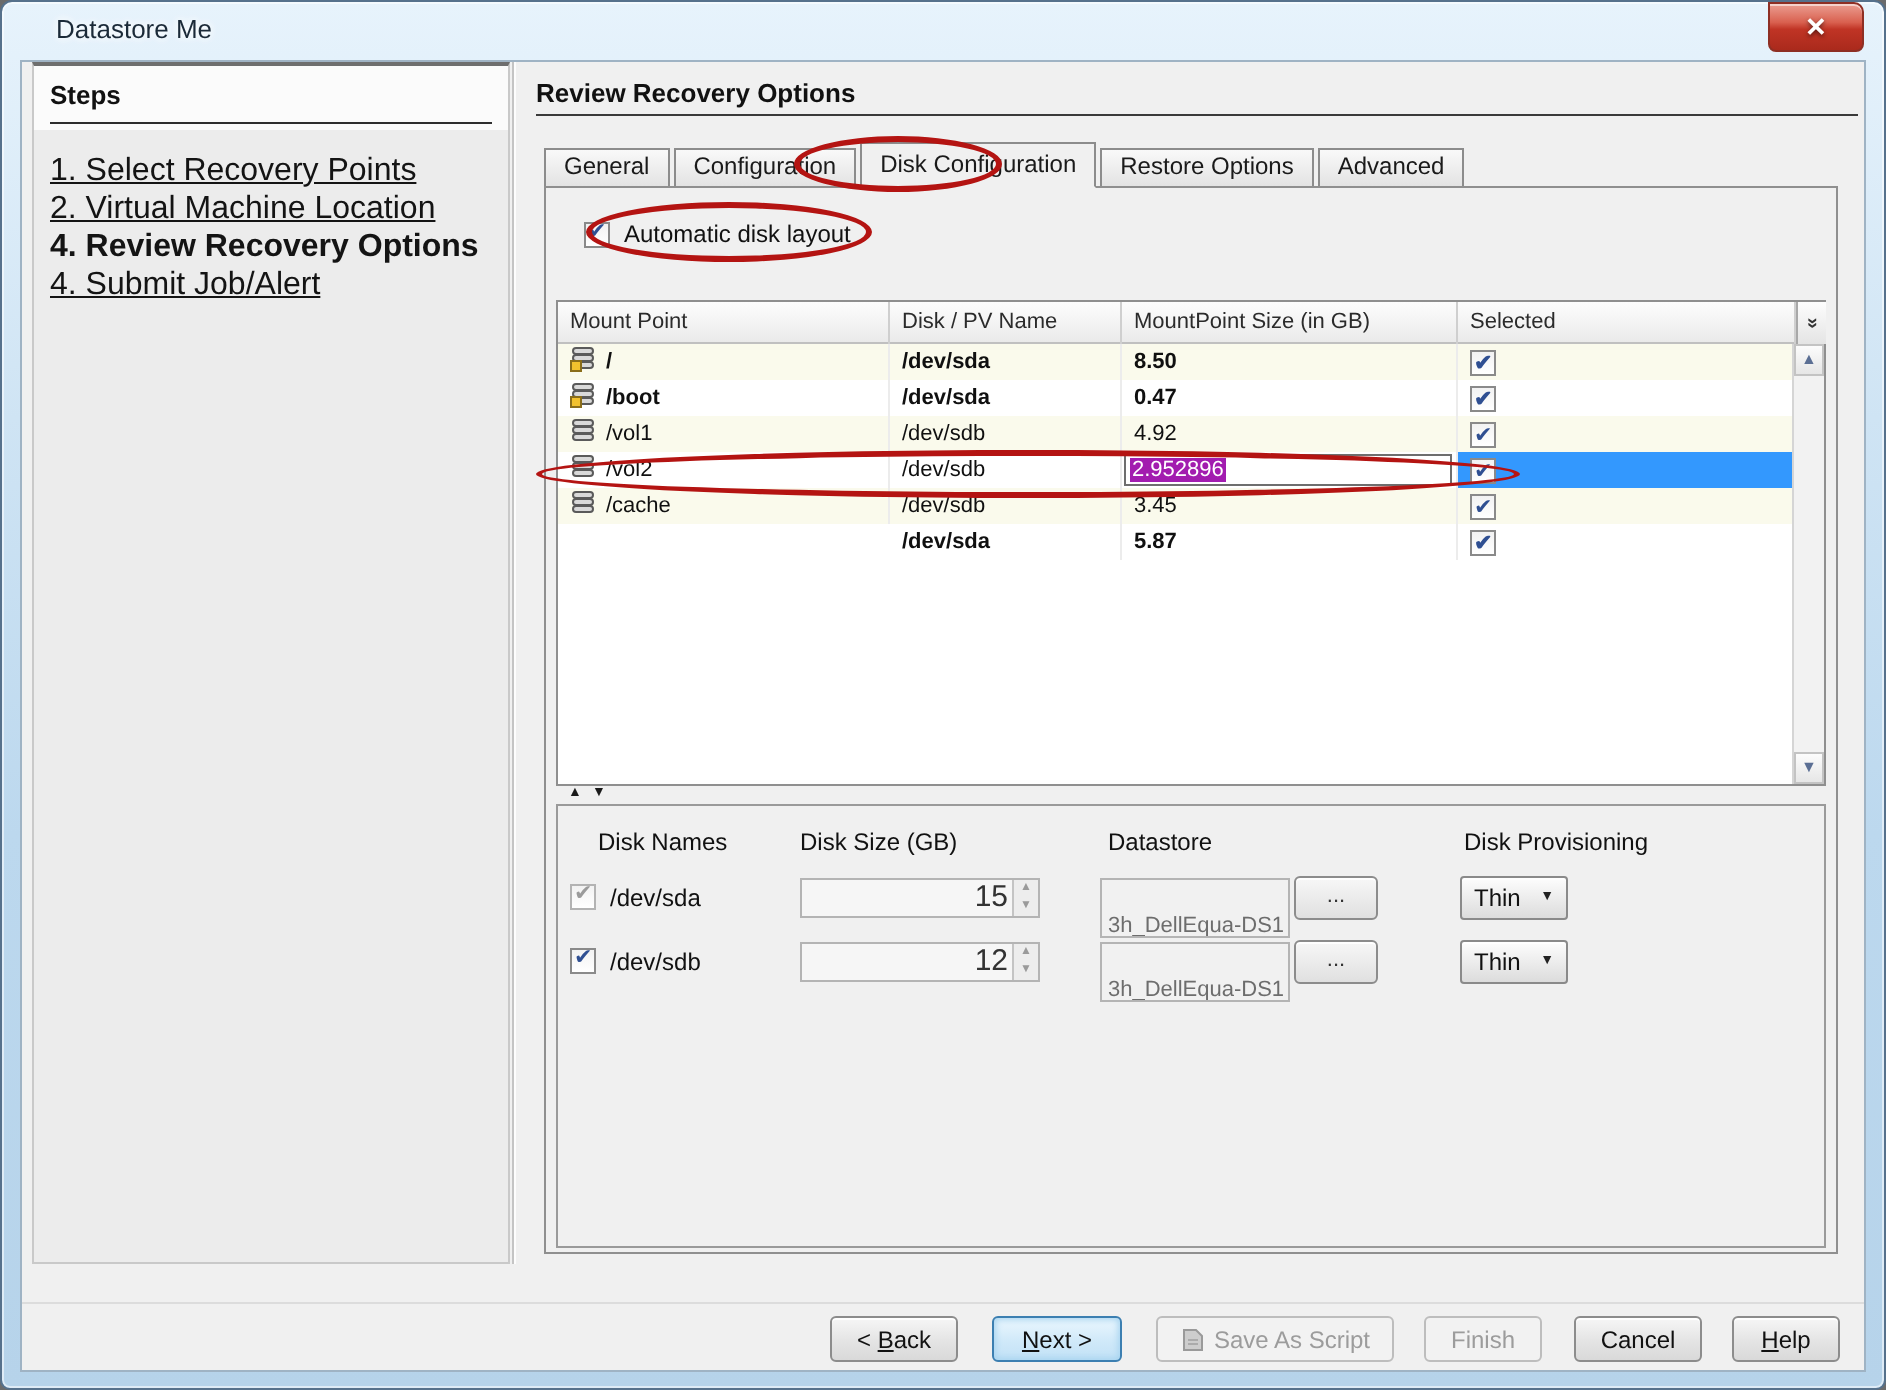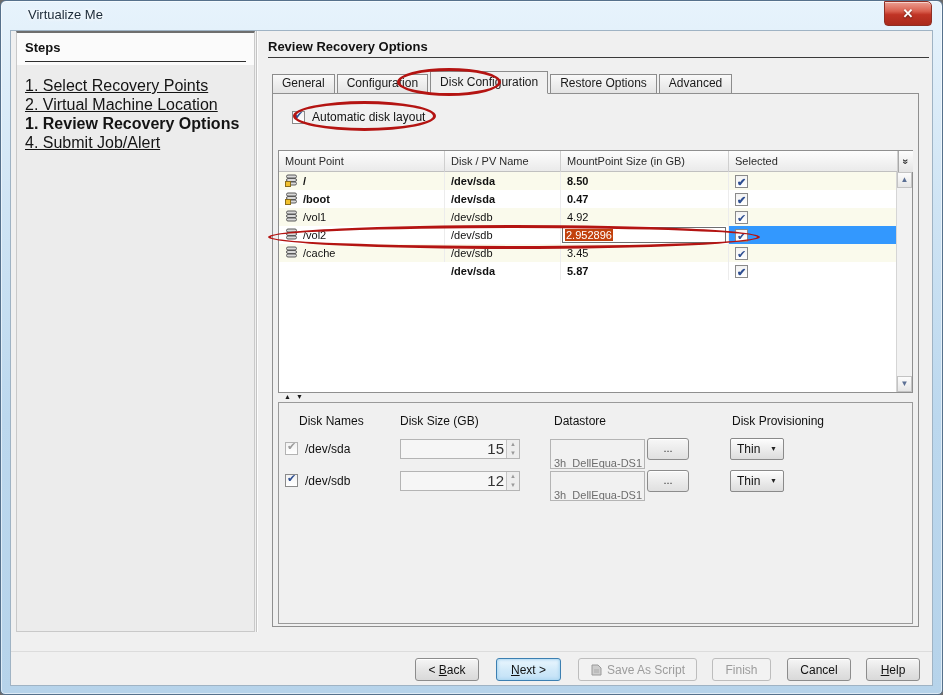--- a/index.html
+++ b/index.html
@@ -50,21 +50,21 @@
   .tbody{position:absolute;left:0;top:21px;right:16px;bottom:0;background:#fff}
   .trow{position:absolute;left:0;height:18px;width:619px;font-size:11px;color:#101010;cursor:default}
   .trow.stripe .cell{background:#fafaec}
   .trow.bold{font-weight:bold}
   .trow .cell{position:absolute;top:0;height:18px;line-height:18px;padding-left:6px;border-right:1px solid #ececec;overflow:hidden;white-space:nowrap;background:#fff}
   .trow.rsel .cell{background:#fff}
   .trow.rsel .c4{background:#3398fe}
   .dicon{display:inline-block;width:14px;height:13px;vertical-align:-2px;margin-right:4px}
   .trow .c4{display:flex;align-items:center;padding-left:6px}
   .editbox{position:absolute;left:1px;top:1px;width:164px;height:16px;background:#fff;border:1px solid #6e6e6e;line-height:14px;padding:0 2px;font-size:11px;cursor:text}
-  .selt{background:#c2410c;color:#fff;padding:0 1px}
+  .selt{background:#a21caf;color:#fff;padding:0 1px}
   
   .vscroll{position:absolute;right:0;top:21px;width:16px;bottom:0;background:#f2f2f2;border-left:1px solid #d5d5d5}
   .sbtn{position:absolute;left:0;width:15px;height:16px;background:linear-gradient(#fcfcfc,#e6e6e6);border:1px solid #c3c3c3;color:#5b6f94;font-size:8px;text-align:center;line-height:14px;cursor:pointer}
   .sbtn.up{top:0}.sbtn.dn{bottom:0}
   
   .splitter{position:absolute;left:5px;top:301px;width:635px;height:7px;cursor:row-resize}
   .splitter span{position:absolute;top:-2px;font-size:7px;color:#1a1a1a}
   
   .dpanel{position:absolute;left:5px;top:308px;width:635px;height:222px;background:#f0f0f0;border:1px solid #9a9a9a}
   .dph{position:absolute;top:11px;font-size:12px;color:#111;white-space:nowrap}
@@ -92,35 +92,35 @@
   .btn .bicon{display:inline-block;width:13px;height:12px;vertical-align:-2px;margin-right:4px}
   
   .ann{position:absolute;border:3px solid #b41412;border-radius:50%;pointer-events:none;z-index:9}
 </style>
 </head>
 <body>
 
 <div id="stage">
   <div class="frame"></div>
   <div class="titlebar">
-    <div class="title">Virtualize Me</div>
+    <div class="title">Datastore Me</div>
     <div class="closebtn">✕</div>
   </div>
 
   <div class="client">
 
     <div class="sidebar">
       <div class="steps-head">
         <div class="steps-title">Steps</div>
         <div class="steps-rule"></div>
       </div>
       <div>
           <div class="step" style="top: 44px;">1. Select Recovery Points</div>
           <div class="step" style="top: 63px;">2. Virtual Machine Location</div>
-          <div class="step cur" style="top: 82px;">1. Review Recovery Options</div>
+          <div class="step cur" style="top: 82px;">4. Review Recovery Options</div>
           <div class="step" style="top: 101px;">4. Submit Job/Alert</div>
         </div>
     </div>
     <div class="vsep"></div>
 
     <div class="main-title">Review Recovery Options</div>
     <div class="main-rule"></div>
 
     <div class="tabbar">
         <div class="tab">General</div>

